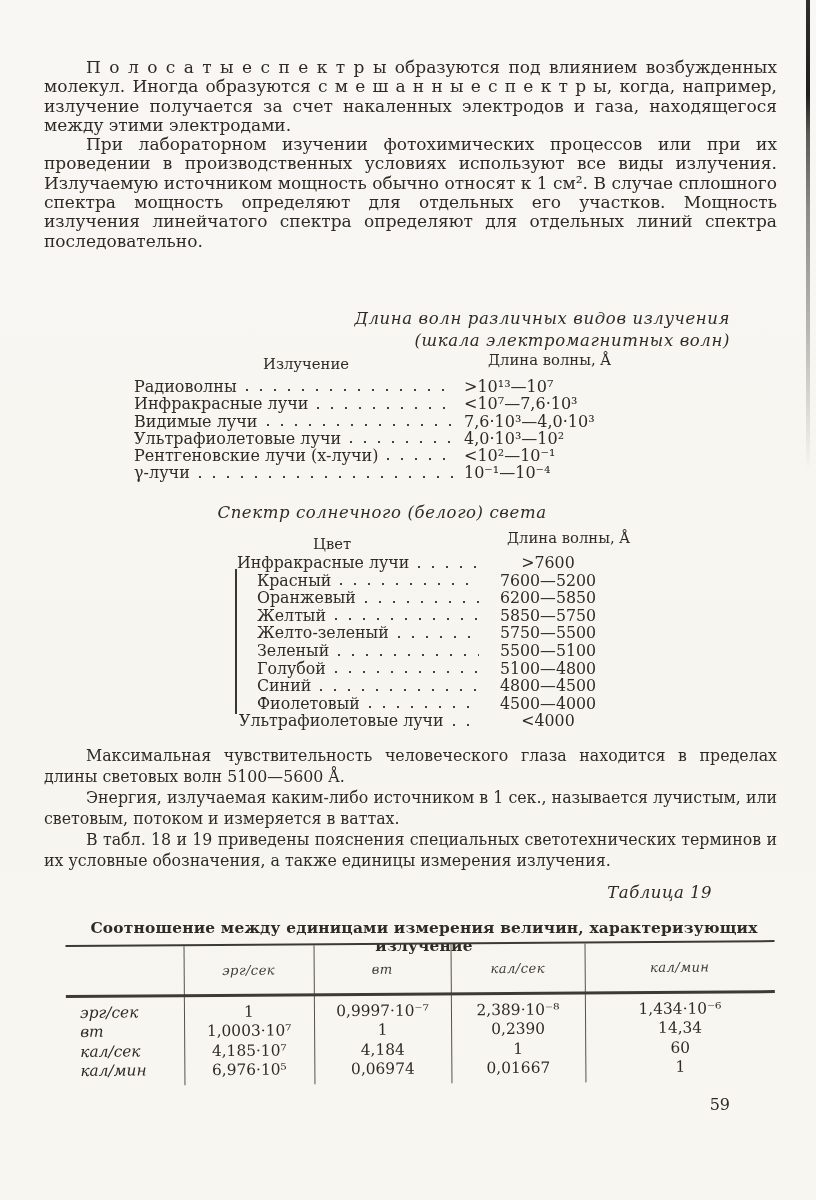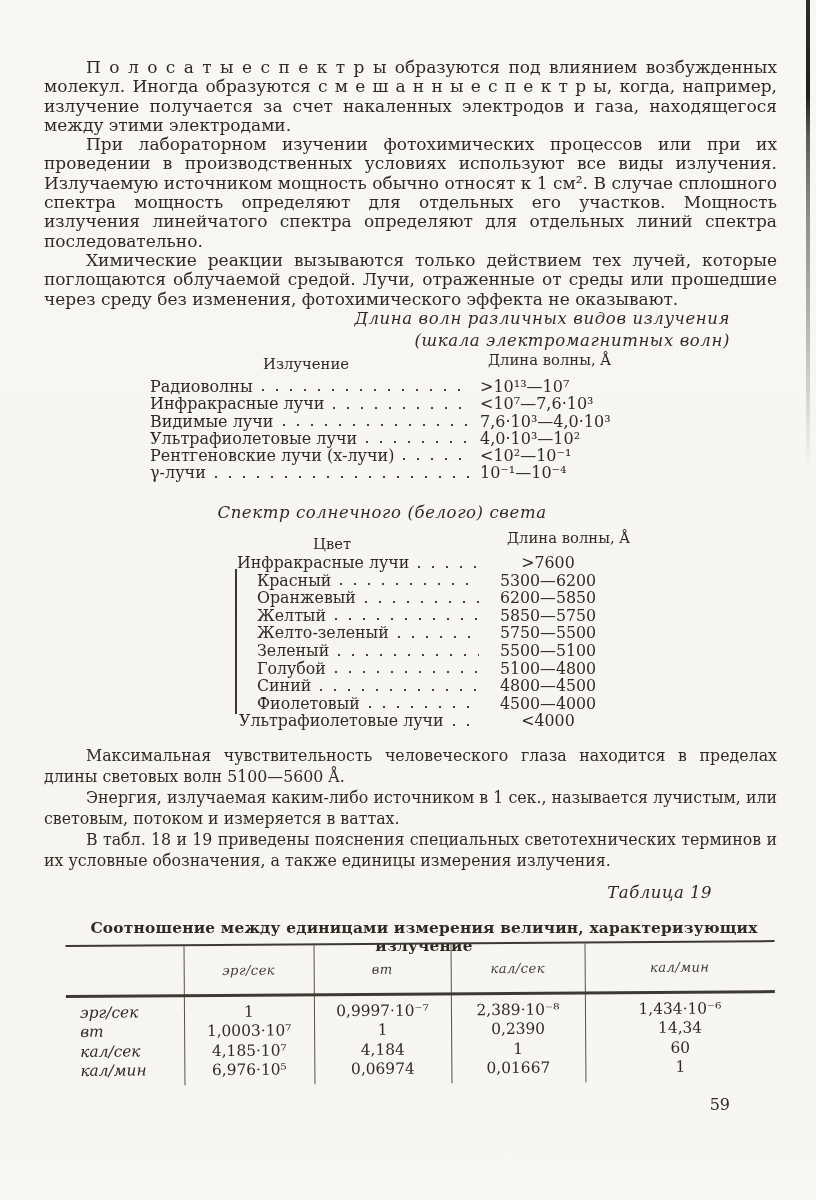--- a/index.html
+++ b/index.html
@@ -22,21 +22,21 @@
   .textblock{position:absolute;left:44px;width:733px;}
   .intro{top:58px;font-size:17px;line-height:19.3px;}
   p.par{margin:0;text-align:justify;text-indent:42px;}
   
   .t1-title{position:absolute;left:0;width:730px;text-align:right;font-style:italic;font-size:16.5px;letter-spacing:0.6px;}
   .t1-title1{top:309px;}
   .t1-title2{top:331px;}
   .colhead{position:absolute;font-size:14.8px;white-space:nowrap;}
   .t1-h1{left:263px;top:355px;}
   .t1-h2{left:488px;top:351px;}
-  .t1-rows{position:absolute;left:150px;top:378px;width:480px;font-size:16px;line-height:17.3px;}
+  .t1-rows{position:absolute;left:134px;top:378px;width:480px;font-size:16px;line-height:17.3px;}
   .lrow{display:flex;align-items:baseline;white-space:nowrap;}
   .leader{flex:1 1 auto;height:2px;align-self:flex-end;margin:0 8px 4px 9px;
     background-image:repeating-linear-gradient(to right,#46423a 0 2.2px,transparent 2.2px 14px);}
   .t1-val{width:150px;flex:0 0 150px;}
   
   .t2-title{position:absolute;left:0;width:764px;top:503px;text-align:center;font-style:italic;font-size:16.5px;letter-spacing:0.6px;}
   .t2-h1{left:313px;top:535px;}
   .t2-h2{left:507px;top:529px;}
   .t2-rows{position:absolute;left:237px;top:554px;width:372px;font-size:15.8px;line-height:17.6px;}
   .t2-val{width:122px;flex:0 0 122px;text-align:center;}
@@ -69,21 +69,20 @@
 </head>
 <body>
 
 <div class="page">
 
   <div class="edge-artifact"></div>
 
   <div class="textblock intro">
     <p class="par">П о л о с а т ы е   с п е к т р ы  образуются под влиянием возбужденных молекул. Иногда образуются  с м е ш а н н ы е   с п е к т р ы,  когда, например, излучение получается за счет накаленных электродов и газа, находящегося между этими электродами.</p>
     <p class="par">При лабораторном изучении фотохимических процессов или при их проведении в производственных условиях используют все виды излучения. Излучаемую источником мощность обычно относят к 1 см². В случае сплошного спектра мощность определяют для отдельных его участков. Мощность излучения линейчатого спектра определяют для отдельных линий спектра последовательно.</p>
-    <p class="par">Химические реакции вызываются только действием тех лучей, которые поглощаются облучаемой средой. Лучи, отраженные от среды или прошедшие через среду без изменения, фотохимического эффекта не оказывают.</p>
   </div>
 
   <div class="t1-title t1-title1">Длина волн различных видов излучения</div>
   <div class="t1-title t1-title2">(шкала электромагнитных волн)</div>
   <div class="colhead t1-h1">Излучение</div>
   <div class="colhead t1-h2">Длина волны, Å</div>
 
   <div class="t1-rows">
     <div class="lrow">
       <span>Радиоволны</span>
@@ -125,21 +124,21 @@
 
   <div class="t2-rows">
     <div class="lrow">
       <span>Инфракрасные лучи</span>
       <span class="leader"></span>
       <span class="t2-val nw">&gt;7600</span>
     </div>
     <div class="lrow">
       <span class="ind20">Красный</span>
       <span class="leader"></span>
-      <span class="t2-val nw">5300—6200</span>
+      <span class="t2-val nw">7600—5200</span>
     </div>
     <div class="lrow">
       <span class="ind20">Оранжевый</span>
       <span class="leader"></span>
       <span class="t2-val nw">6200—5850</span>
     </div>
     <div class="lrow">
       <span class="ind20">Желтый</span>
       <span class="leader"></span>
       <span class="t2-val nw">5850—5750</span>

